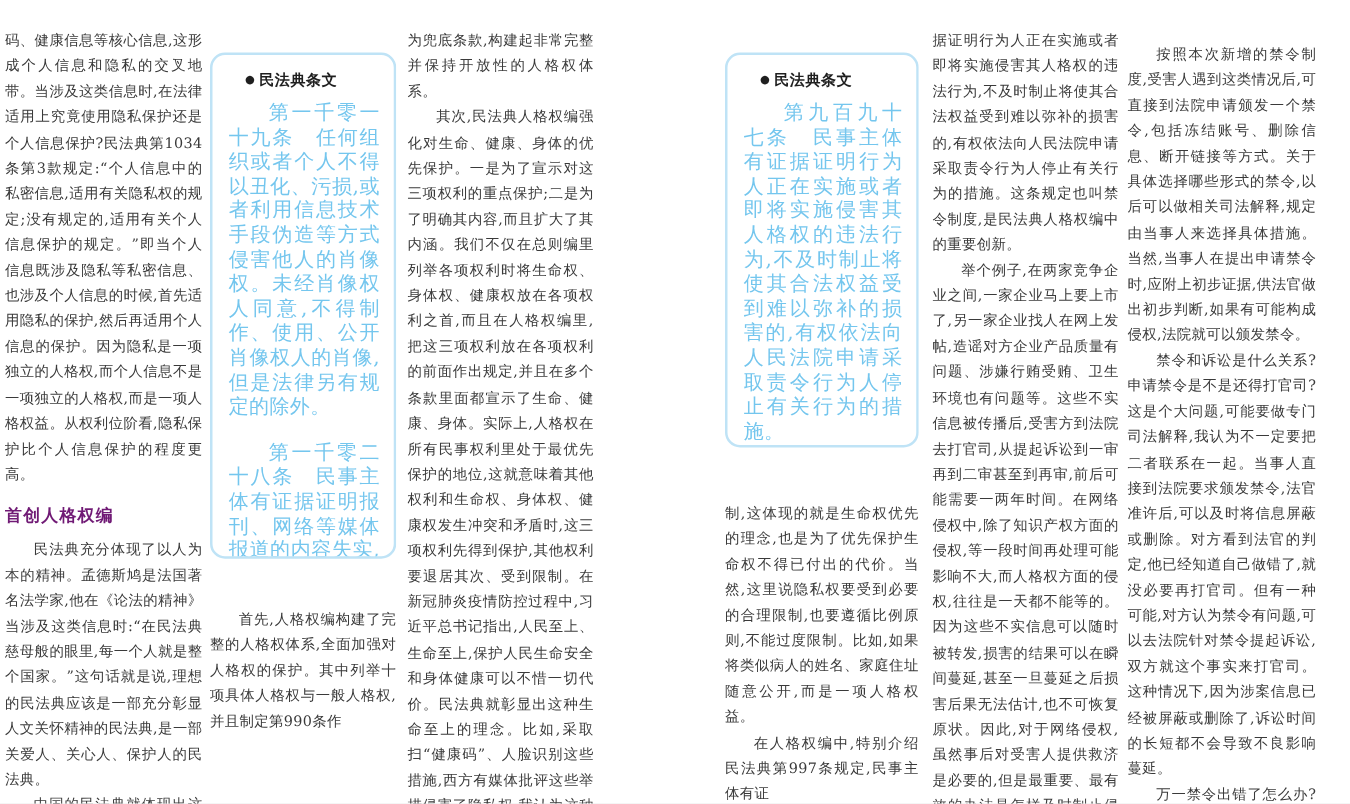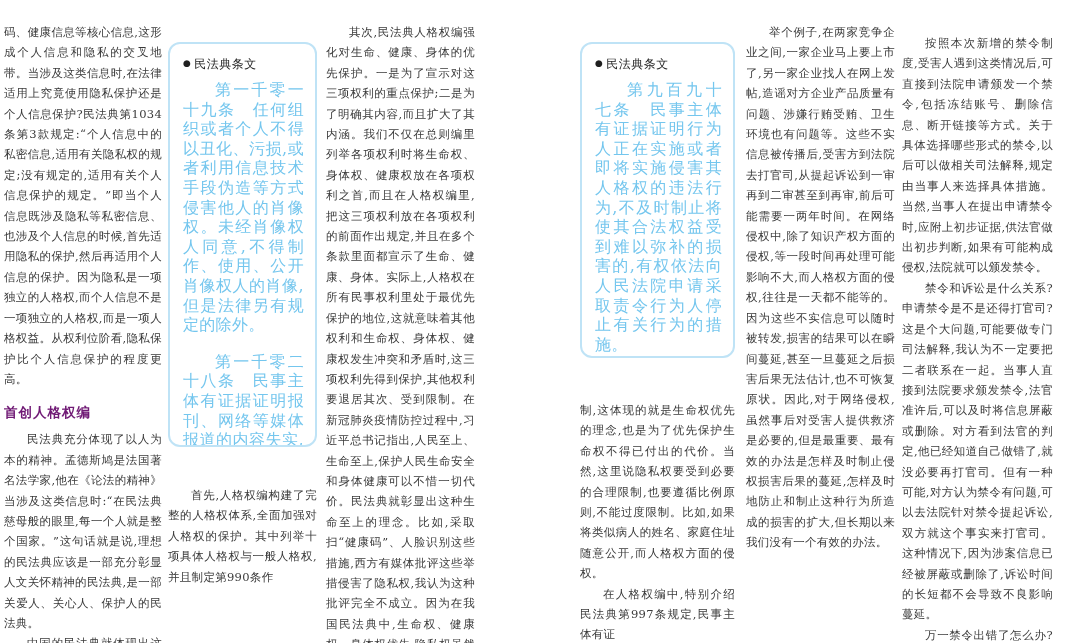--- a/index.html
+++ b/index.html
@@ -14,22 +14,22 @@
   #col-f{left:902px;width:151px;margin-top:11px;}
   .body-text{margin:0;font-size:11.5px;line-height:20.4px;color:#3a3a3a;
              text-align:justify;letter-spacing:0.3px;}
   .indent{text-indent:2em;}
   .section-heading{margin:15px 0 7px 0;font-size:13.5px;font-weight:bold;color:#701a75;
                    font-family:"DejaVu Sans","Liberation Sans",sans-serif;letter-spacing:1px;}
   .callout{box-sizing:border-box;border:2px solid #bfe3f6;border-radius:12px;
            padding:12px 11px 12px 13px;margin-top:20px;overflow:hidden;background:#ffffff;}
   .callout-1{height:405px;margin-bottom:38px;}
   .callout-2{height:316px;margin-bottom:42px;}
-  .callout-header{font-family:"DejaVu Sans","Liberation Sans",sans-serif;font-weight:normal;
-                  font-size:12px;color:#1f1f1f;margin-bottom:7px;letter-spacing:0.5px;}
+  .callout-header{font-family:"DejaVu Sans","Liberation Sans",sans-serif;font-weight:bold;
+                  font-size:12px;color:#1f1f1f;margin-bottom:7px;letter-spacing:0.5px;margin-left:13px;}
   .bullet{font-size:9px;vertical-align:2px;margin-right:3px;color:#1f1f1f;}
   .callout-p{margin:0;font-size:16px;line-height:19.6px;color:#74c6ee;
              text-align:justify;text-indent:2em;letter-spacing:0.3px;}
   .gap-before{margin-top:17px;}
   .after-box{margin-top:0;}
 </style>
 </head>
 <body>
 
 <div class="spread">
@@ -44,34 +44,36 @@
   <div class="col" id="col-b">
     <div class="callout callout-1">
       <div class="callout-header"><span class="bullet">●</span><span>民法典条文</span></div>
       <p class="callout-p">第一千零一十九条　任何组织或者个人不得以丑化、污损,或者利用信息技术手段伪造等方式侵害他人的肖像权。未经肖像权人同意,不得制作、使用、公开肖像权人的肖像,但是法律另有规定的除外。</p>
       <p class="callout-p gap-before">第一千零二十八条　民事主体有证据证明报刊、网络等媒体报道的内容失实,侵害其名誉权的,有权请求该媒体及时采取更正或者删除等必要措施。(第四编 人格权)</p>
     </div>
     <p class="body-text indent">首先,人格权编构建了完整的人格权体系,全面加强对人格权的保护。其中列举十项具体人格权与一般人格权,并且制定第990条作</p>
   </div>
 
   <div class="col" id="col-c">
+    <p class="body-text">为兜底条款,构建起非常完整并保持开放性的人格权体系。</p>
     <p class="body-text indent">其次,民法典人格权编强化对生命、健康、身体的优先保护。一是为了宣示对这三项权利的重点保护;二是为了明确其内容,而且扩大了其内涵。我们不仅在总则编里列举各项权利时将生命权、身体权、健康权放在各项权利之首,而且在人格权编里,把这三项权利放在各项权利的前面作出规定,并且在多个条款里面都宣示了生命、健康、身体。实际上,人格权在所有民事权利里处于最优先保护的地位,这就意味着其他权利和生命权、身体权、健康权发生冲突和矛盾时,这三项权利先得到保护,其他权利要退居其次、受到限制。在新冠肺炎疫情防控过程中,习近平总书记指出,人民至上、生命至上,保护人民生命安全和身体健康可以不惜一切代价。民法典就彰显出这种生命至上的理念。比如,采取扫“健康码”、人脸识别这些措施,西方有媒体批评这些举措侵害了隐私权,我认为这种批评完全不成立。因为在我国民法典中,生命权、健康权、身体权优先,隐私权虽然也很重要,但在隐私权和生命权发生冲突时,就要对隐私权进行必要的合理限</p>
   </div>
 
   <div class="col" id="col-d">
     <div class="callout callout-2">
       <div class="callout-header"><span class="bullet">●</span><span>民法典条文</span></div>
       <p class="callout-p">第九百九十七条　民事主体有证据证明行为人正在实施或者即将实施侵害其人格权的违法行为,不及时制止将使其合法权益受到难以弥补的损害的,有权依法向人民法院申请采取责令行为人停止有关行为的措施。</p>
       <p class="callout-p gap-before">第九百九十九条　为公共利益实施新闻报道、舆论监督等行为的,可以合理使用民事主体的姓名、名称、肖像、个人信息等;使用不合理侵害民事主体人格权的,应当依法承担民事责任。(第四编 人格权)</p>
     </div>
-    <p class="body-text after-box">制,这体现的就是生命权优先的理念,也是为了优先保护生命权不得已付出的代价。当然,这里说隐私权要受到必要的合理限制,也要遵循比例原则,不能过度限制。比如,如果将类似病人的姓名、家庭住址随意公开,而人格权方面的侵权。</p>
+    <p class="body-text after-box">制,这体现的就是生命权优先的理念,也是为了优先保护生命权不得已付出的代价。当然,这里说隐私权要受到必要的合理限制,也要遵循比例原则,不能过度限制。比如,如果将类似病人的姓名、家庭住址随意公开,而是一项人格权益。</p>
     <p class="body-text indent">在人格权编中,特别介绍民法典第997条规定,民事主体有证</p>
   </div>
 
   <div class="col" id="col-e">
+    <p class="body-text">据证明行为人正在实施或者即将实施侵害其人格权的违法行为,不及时制止将使其合法权益受到难以弥补的损害的,有权依法向人民法院申请采取责令行为人停止有关行为的措施。这条规定也叫禁令制度,是民法典人格权编中的重要创新。</p>
     <p class="body-text indent">举个例子,在两家竞争企业之间,一家企业马上要上市了,另一家企业找人在网上发帖,造谣对方企业产品质量有问题、涉嫌行贿受贿、卫生环境也有问题等。这些不实信息被传播后,受害方到法院去打官司,从提起诉讼到一审再到二审甚至到再审,前后可能需要一两年时间。在网络侵权中,除了知识产权方面的侵权,等一段时间再处理可能影响不大,而人格权方面的侵权,往往是一天都不能等的。因为这些不实信息可以随时被转发,损害的结果可以在瞬间蔓延,甚至一旦蔓延之后损害后果无法估计,也不可恢复原状。因此,对于网络侵权,虽然事后对受害人提供救济是必要的,但是最重要、最有效的办法是怎样及时制止侵权损害后果的蔓延,怎样及时地防止和制止这种行为所造成的损害的扩大,但长期以来我们没有一个有效的办法。</p>
   </div>
 
   <div class="col" id="col-f">
     <p class="body-text indent">按照本次新增的禁令制度,受害人遇到这类情况后,可直接到法院申请颁发一个禁令,包括冻结账号、删除信息、断开链接等方式。关于具体选择哪些形式的禁令,以后可以做相关司法解释,规定由当事人来选择具体措施。当然,当事人在提出申请禁令时,应附上初步证据,供法官做出初步判断,如果有可能构成侵权,法院就可以颁发禁令。</p>
     <p class="body-text indent">禁令和诉讼是什么关系?申请禁令是不是还得打官司?这是个大问题,可能要做专门司法解释,我认为不一定要把二者联系在一起。当事人直接到法院要求颁发禁令,法官准许后,可以及时将信息屏蔽或删除。对方看到法官的判定,他已经知道自己做错了,就没必要再打官司。但有一种可能,对方认为禁令有问题,可以去法院针对禁令提起诉讼,双方就这个事实来打官司。这种情况下,因为涉案信息已经被屏蔽或删除了,诉讼时间的长短都不会导致不良影响蔓延。</p>
     <p class="body-text indent">万一禁令出错了怎么办?因为禁令依据的是初步证据,走完诉讼程序才可能弄清事实。对于企业间的这类民事纠纷,法院在最初鉴定时可以要求当事人提供担保,</p>
   </div>
 
 </div>

